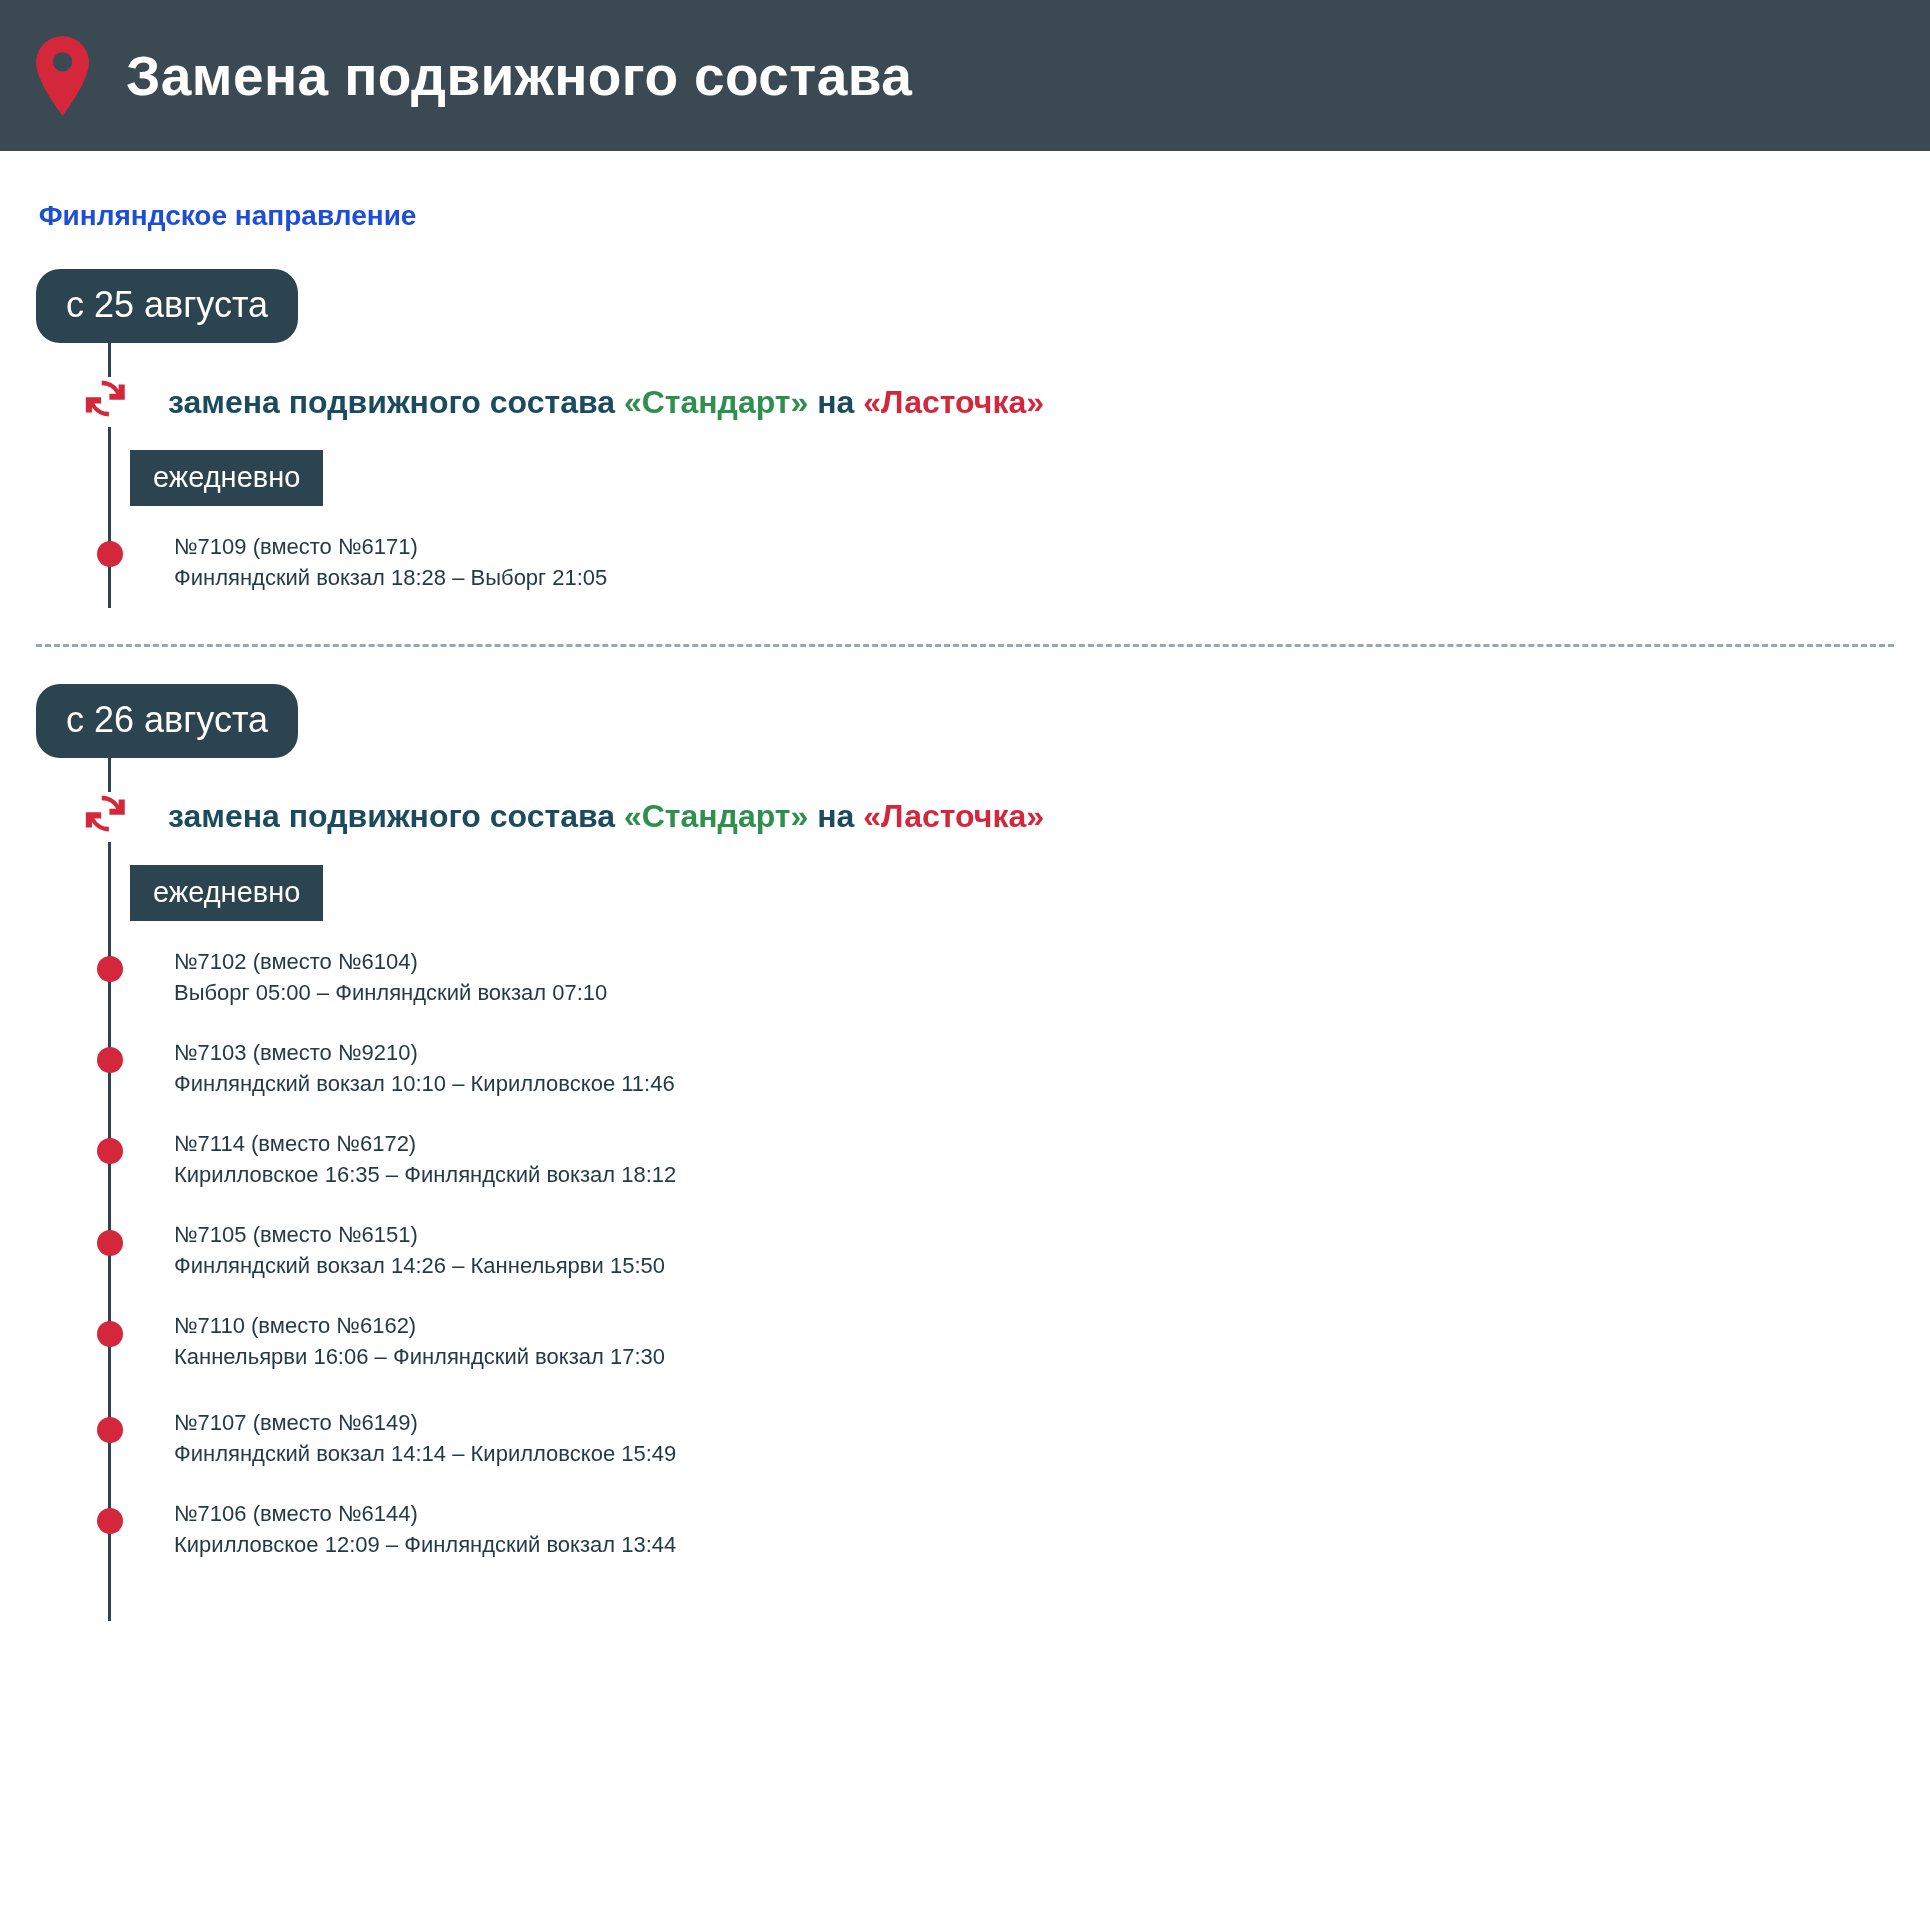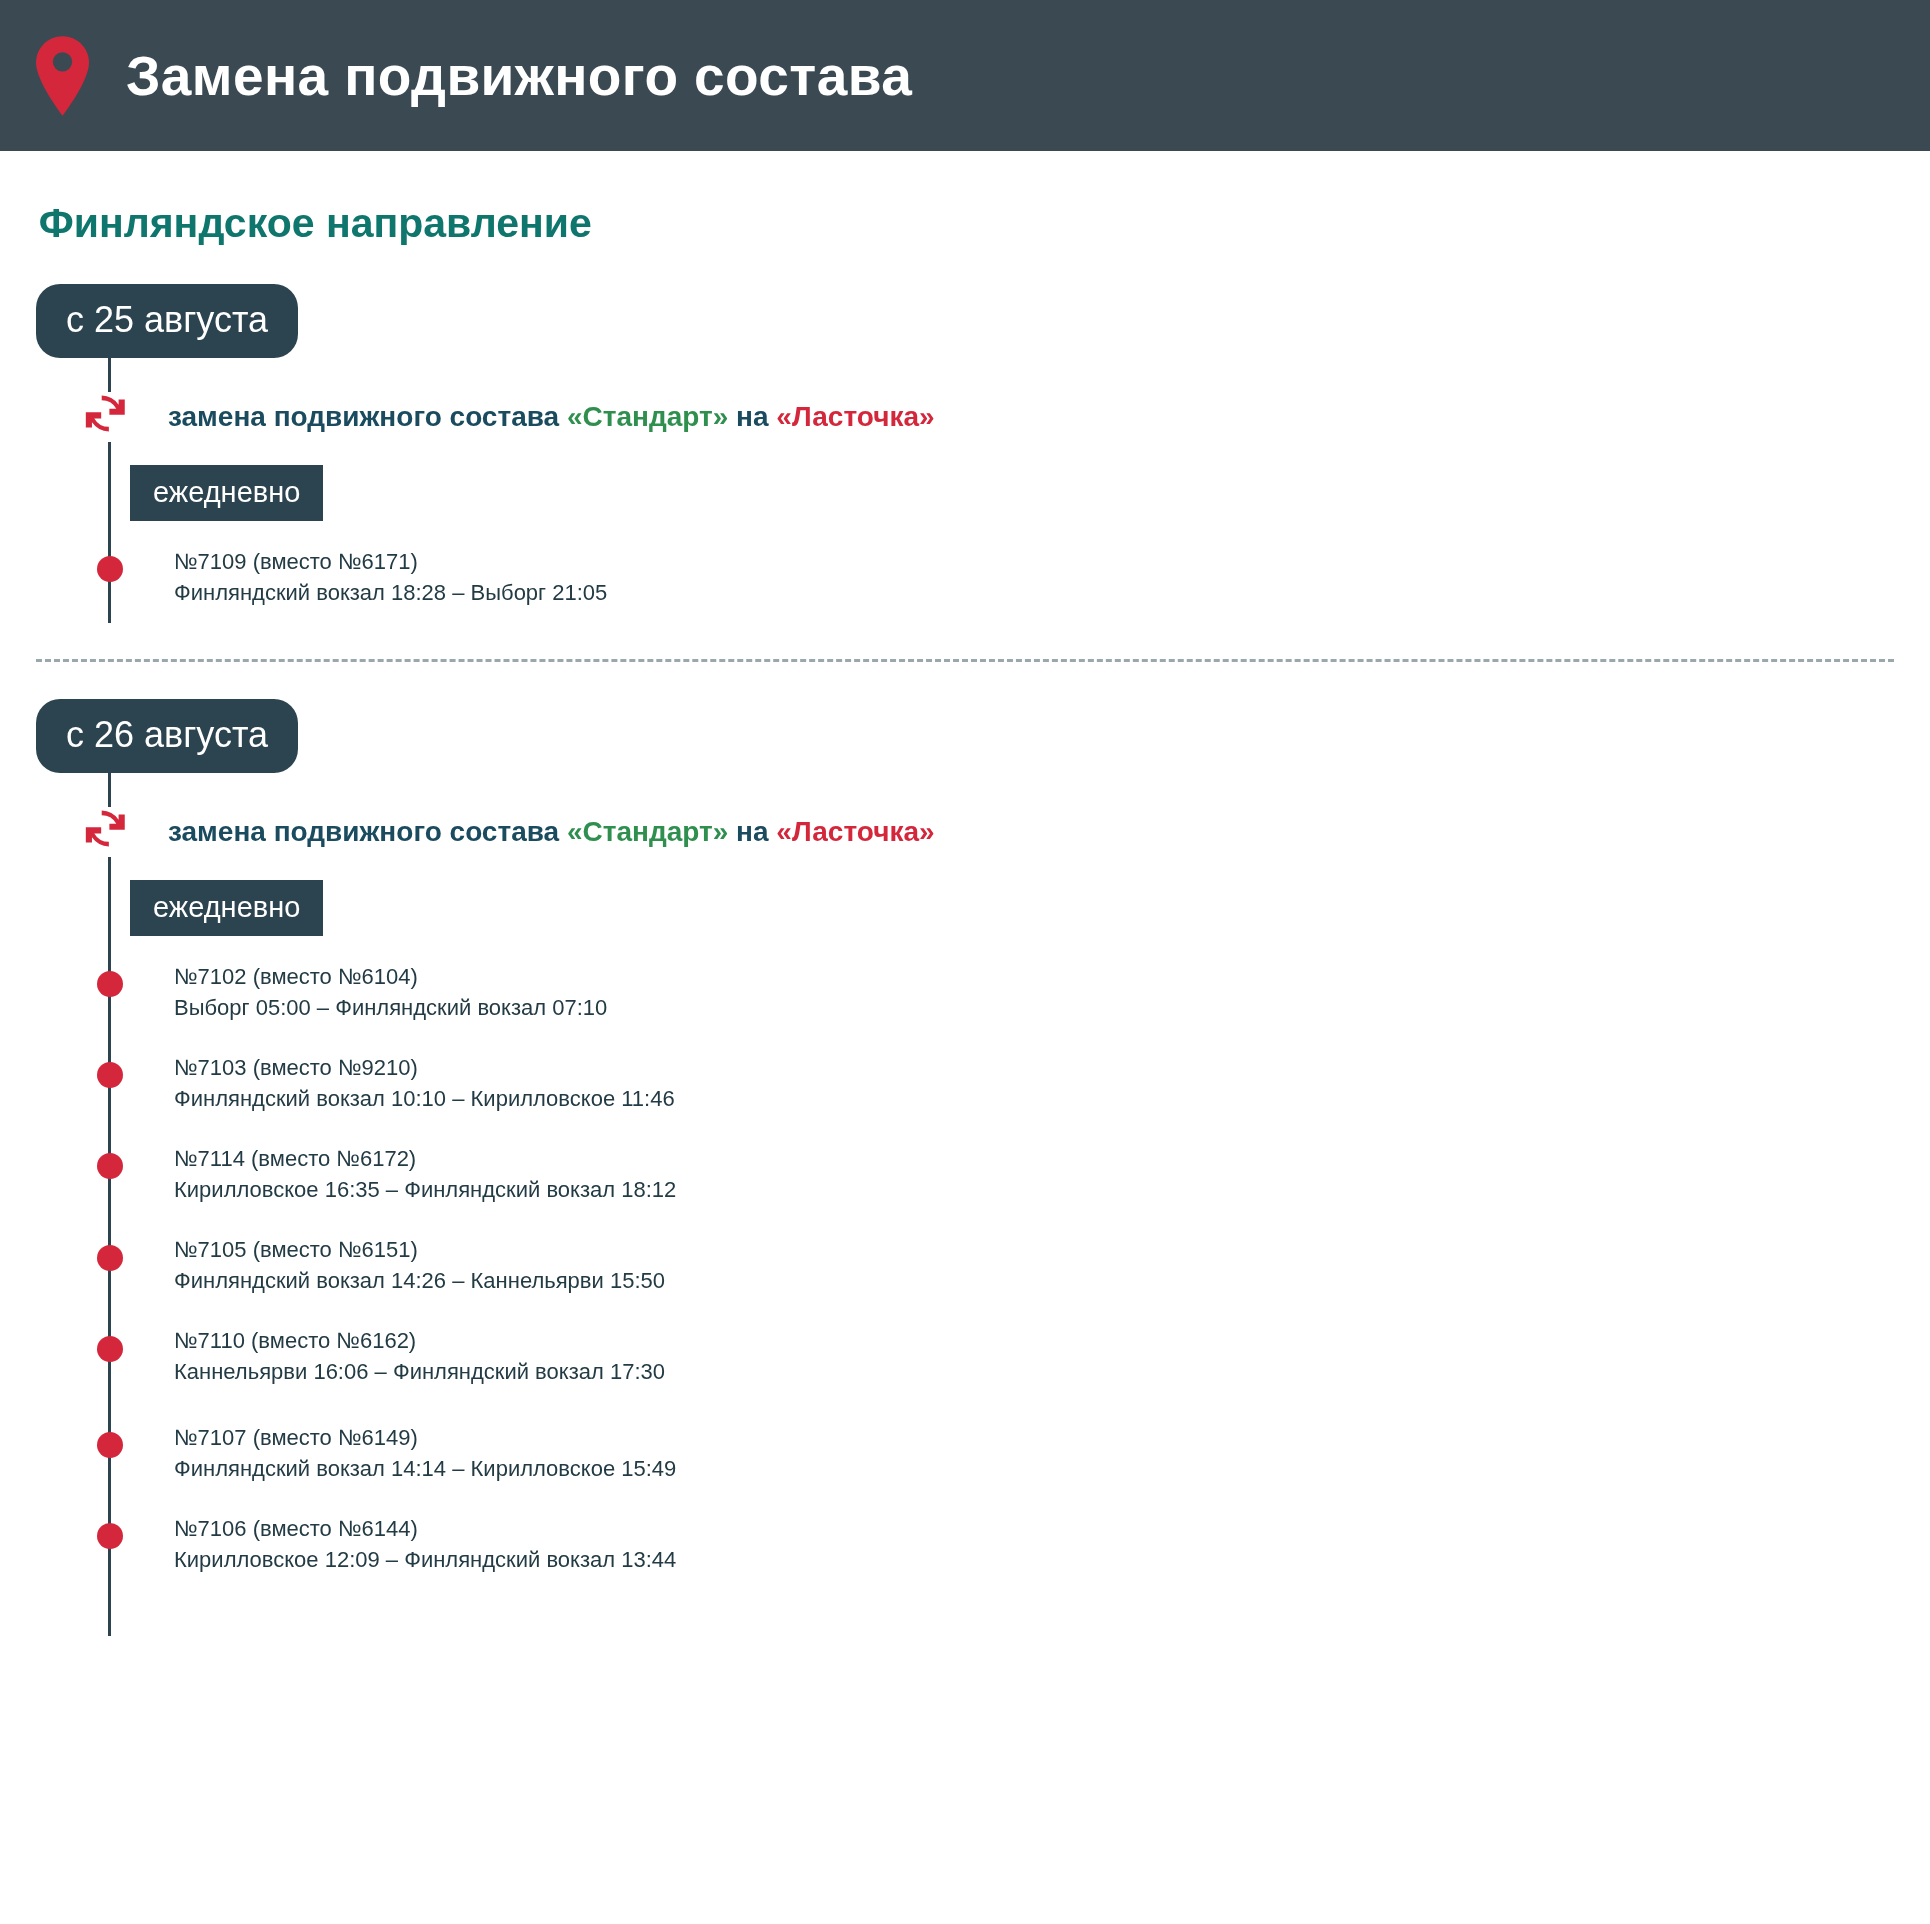--- a/index.html
+++ b/index.html
@@ -34,22 +34,22 @@
     font-size: 55px;
     font-weight: bold;
     letter-spacing: 0.4px;
     white-space: nowrap;
   }
   
   .content {
     padding: 0 36px 0 36px;
   }
   .direction-title {
-    color: #0f766e;
-    font-size: 41px;
+    color: #1d4ed8;
+    font-size: 28px;
     font-weight: bold;
     margin: 49px 0 0 2.7px;
   }
   .date-chip {
     display: inline-block;
     background: #2c4450;
     color: #ffffff;
     font-size: 36px;
     padding: 15px 30px 17px 30px;
     margin-top: 37px;
@@ -77,21 +77,21 @@
   }
   .swap-icon {
     width: 50px;
     height: 50px;
     margin-left: 46px;
     margin-right: 36px;
     flex: none;
     background: #ffffff;
   }
   .swap-text {
-    font-size: 28px;
+    font-size: 32px;
     font-weight: bold;
     color: #1b4b5e;
     white-space: nowrap;
   }
   .swap-text .from { color: #2f8f4e; }
   .swap-text .to { color: #d4273b; }
   .swap-text .na { color: #1b4b5e; }
 
   .freq-chip {
     display: inline-block;

